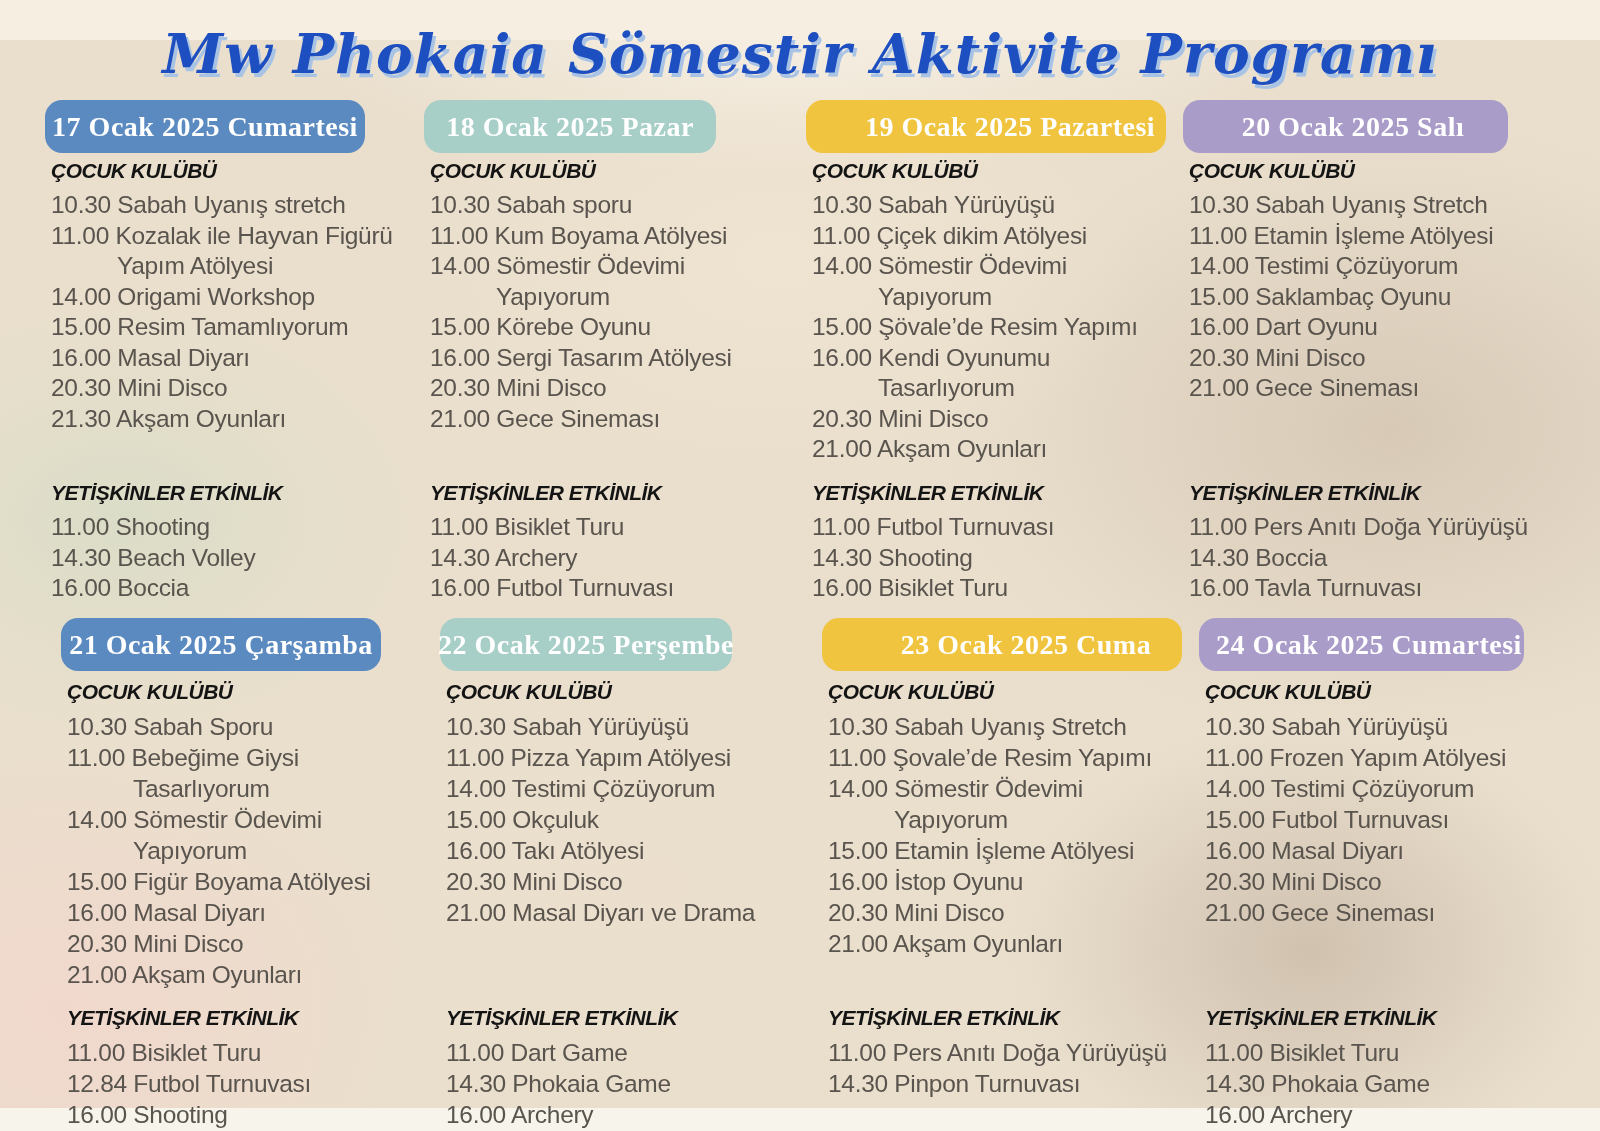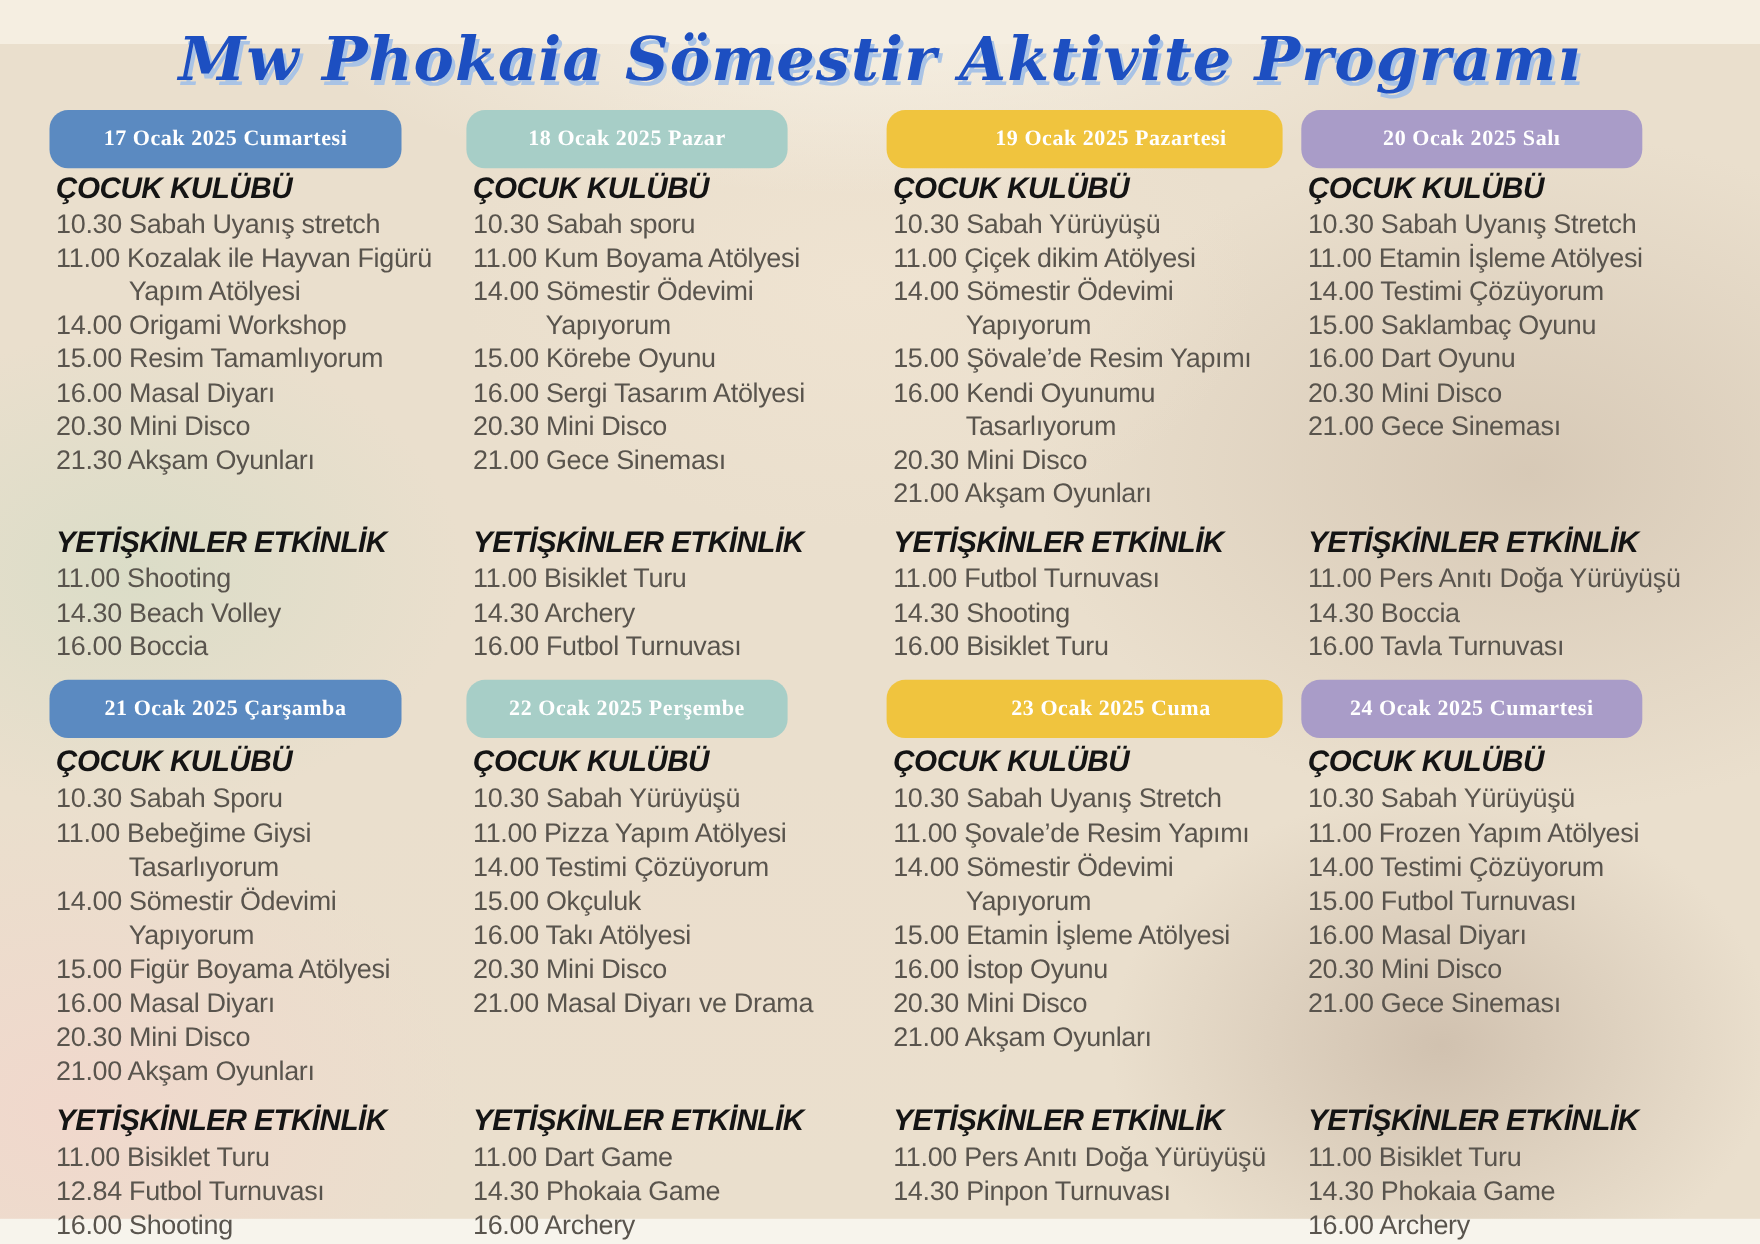--- a/index.html
+++ b/index.html
@@ -25,41 +25,41 @@
     text-align:center;
     font-family:"DejaVu Serif", serif;
     font-weight:bold;font-style:italic;
     font-size:55px;line-height:70px;
     letter-spacing:1px;
     text-shadow:3px 4px 0 #a9c3e5;
   }
   .day{position:absolute;width:392px;}
   .c0{left:45px;}  .c1{left:424px;}  .c2{left:806px;}  .c3{left:1183px;}
   .r0{top:0;height:608px;}
-  .r1{top:618px;height:513px;}
+  .r1{top:618px;height:513px;margin-left:16px;}
   .pill{
     position:absolute;top:100px;left:0;height:53px;
     border-radius:17px;
     display:flex;align-items:center;justify-content:center;
     color:#ffffff;
     font-family:"Liberation Serif", serif;
-    font-weight:bold;font-size:20px;
+    font-weight:bold;font-size:28px;
     white-space:nowrap;
     letter-spacing:0.5px;
   }
   .r1 .pill{top:0;}
-  .c0 .pill{width:320px;} .c1 .pill{width:292px;} .c2 .pill{width:312px;padding-left:48px;} .c3 .pill{width:310px;}
+  .c0 .pill{width:320px;} .c1 .pill{width:292px;} .c2 .pill{width:312px;padding-left:48px;} .c3 .pill{width:310px;padding-left:15px;}
   .sec{position:absolute;left:0;width:392px;padding-left:6px;box-sizing:border-box;}
   .r0 .kids{top:156px;}
   .r0 .adults{top:478px;}
   .r1 .kids{top:59px;}   
   .r1 .adults{top:385px;}
   .sec-h{
     font-weight:bold;font-style:italic;
-    font-size:27px;line-height:30px;
+    font-size:21px;line-height:30px;
     color:#141414;
     letter-spacing:-0.5px;
     margin-bottom:4px;
     white-space:nowrap;
   }
   .item{
     font-size:24.5px;line-height:30.5px;
     color:#59544d;
     letter-spacing:-0.3px;
     padding-left:66px;text-indent:-66px;

